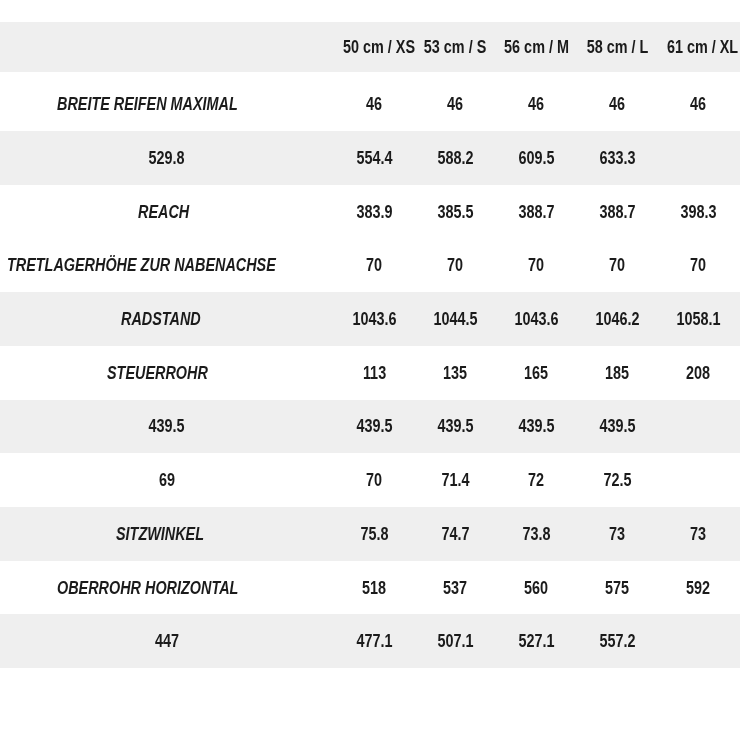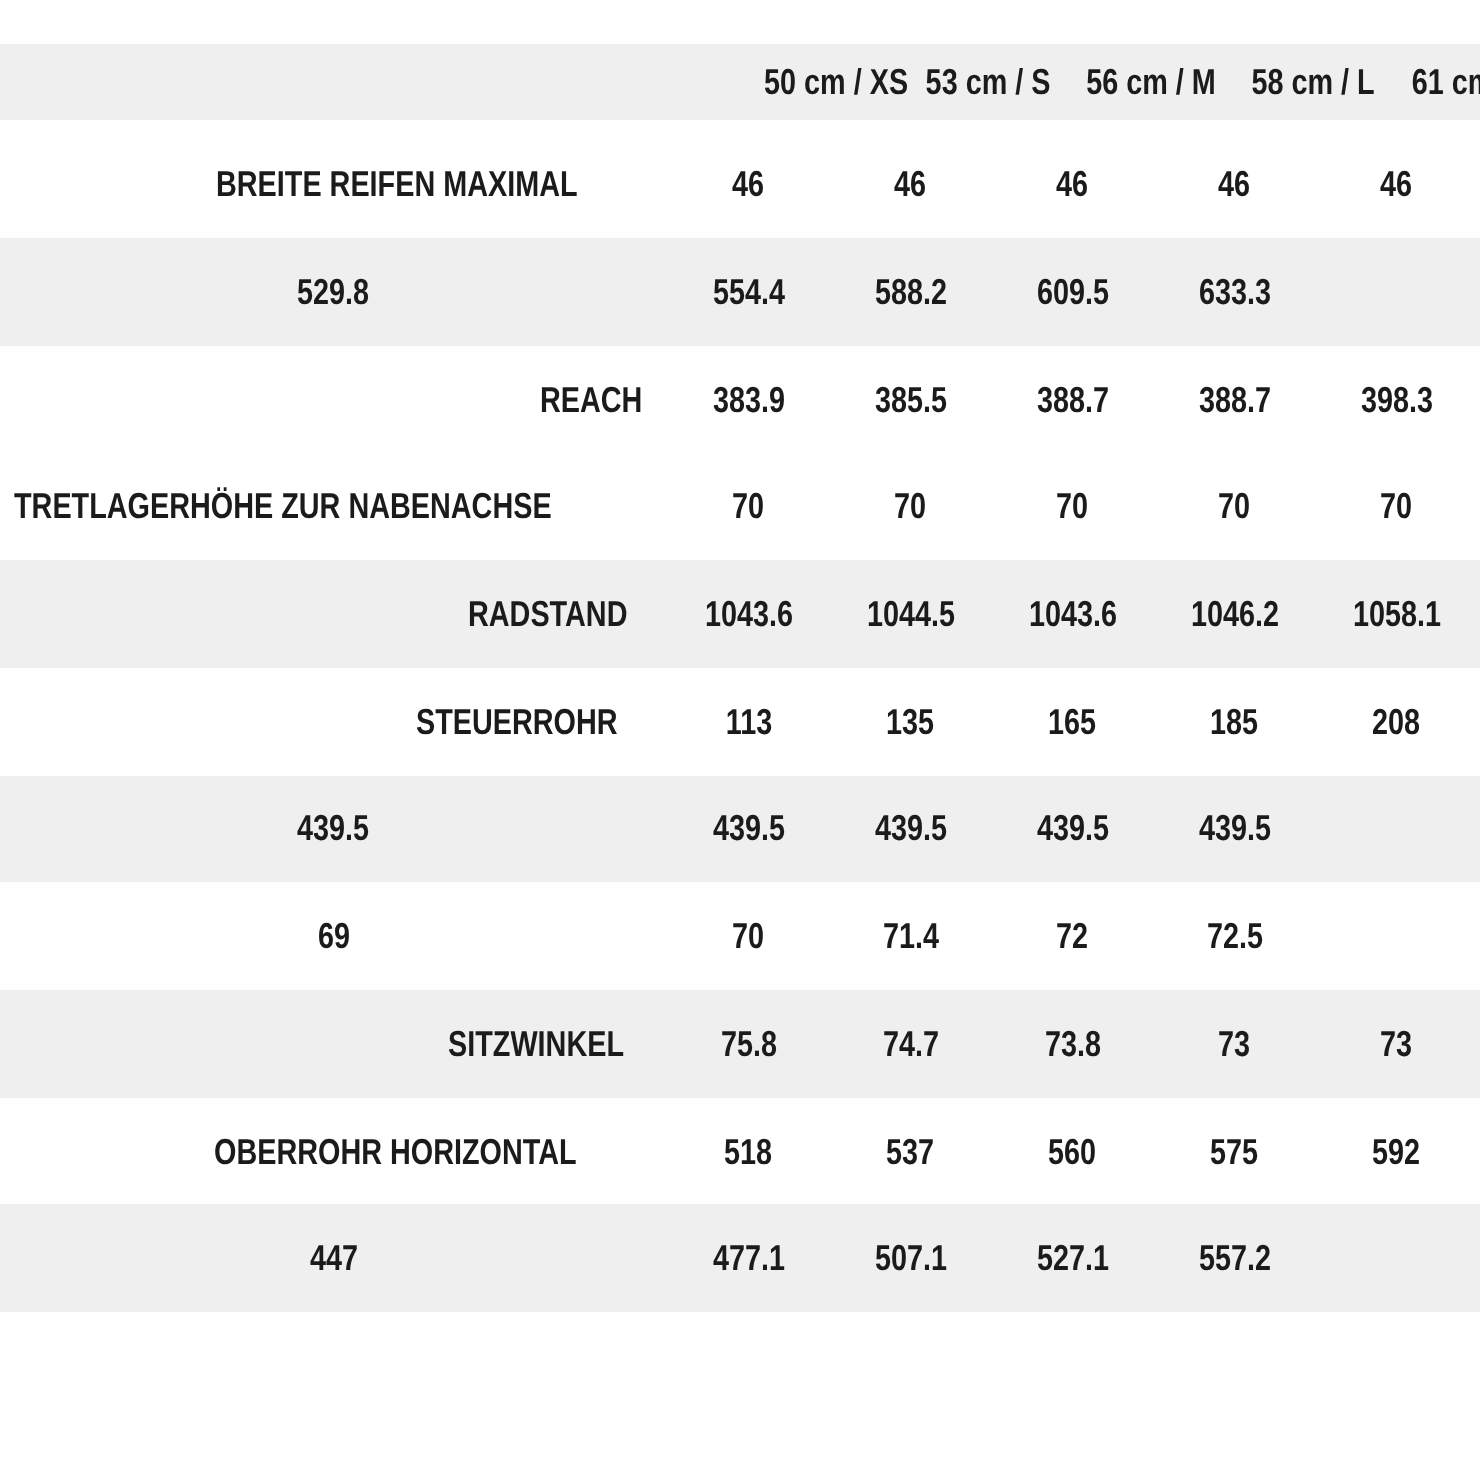--- a/index.html
+++ b/index.html
@@ -19,37 +19,37 @@
     width: 740px;
   }
   .row {
     display: grid;
     grid-template-columns: 334px 81px 81px 81px 81px 81px;
     align-items: center;
     height: 53.7px;
     background: #ffffff;
   }
   .row.header {
-    height: 38px;
+    height: 50px;
     margin-bottom: 5.5px;
     background: var(--band, #efefef);
-    padding-left: 39px;
   }
   .row.shaded {
     background: var(--band, #efefef);
   }
   .cell {
     font-weight: 700;
     font-size: 18px;
     line-height: 1;
     white-space: nowrap;
   }
   .cell.label {
     padding-left: 7px;
-    text-align: right;
+    text-align: center;
+    font-style: italic;
   }
   .cell.val {
     text-align: center;
   }
   
   .t {
     display: inline-block;
     transform: scaleX(0.8);
     white-space: nowrap;
   }

